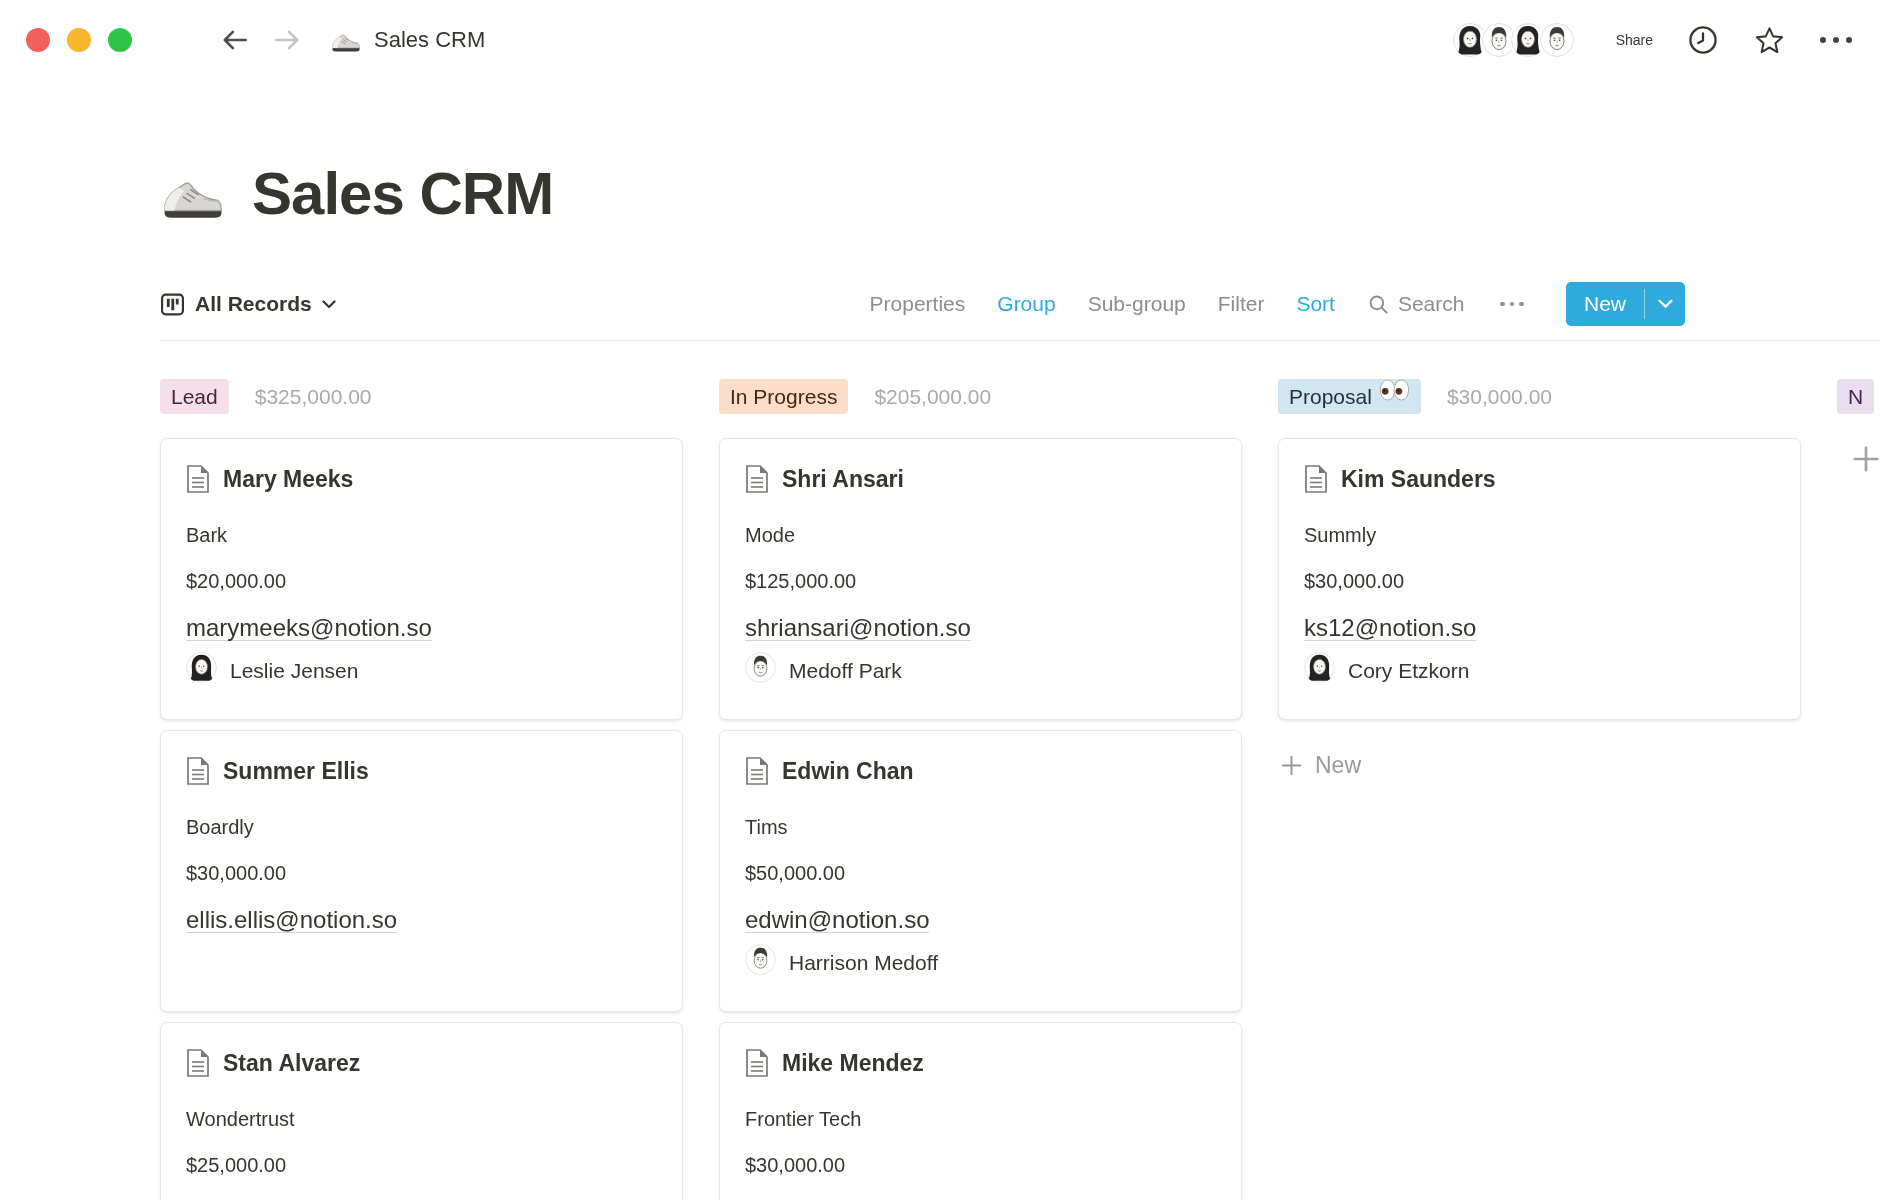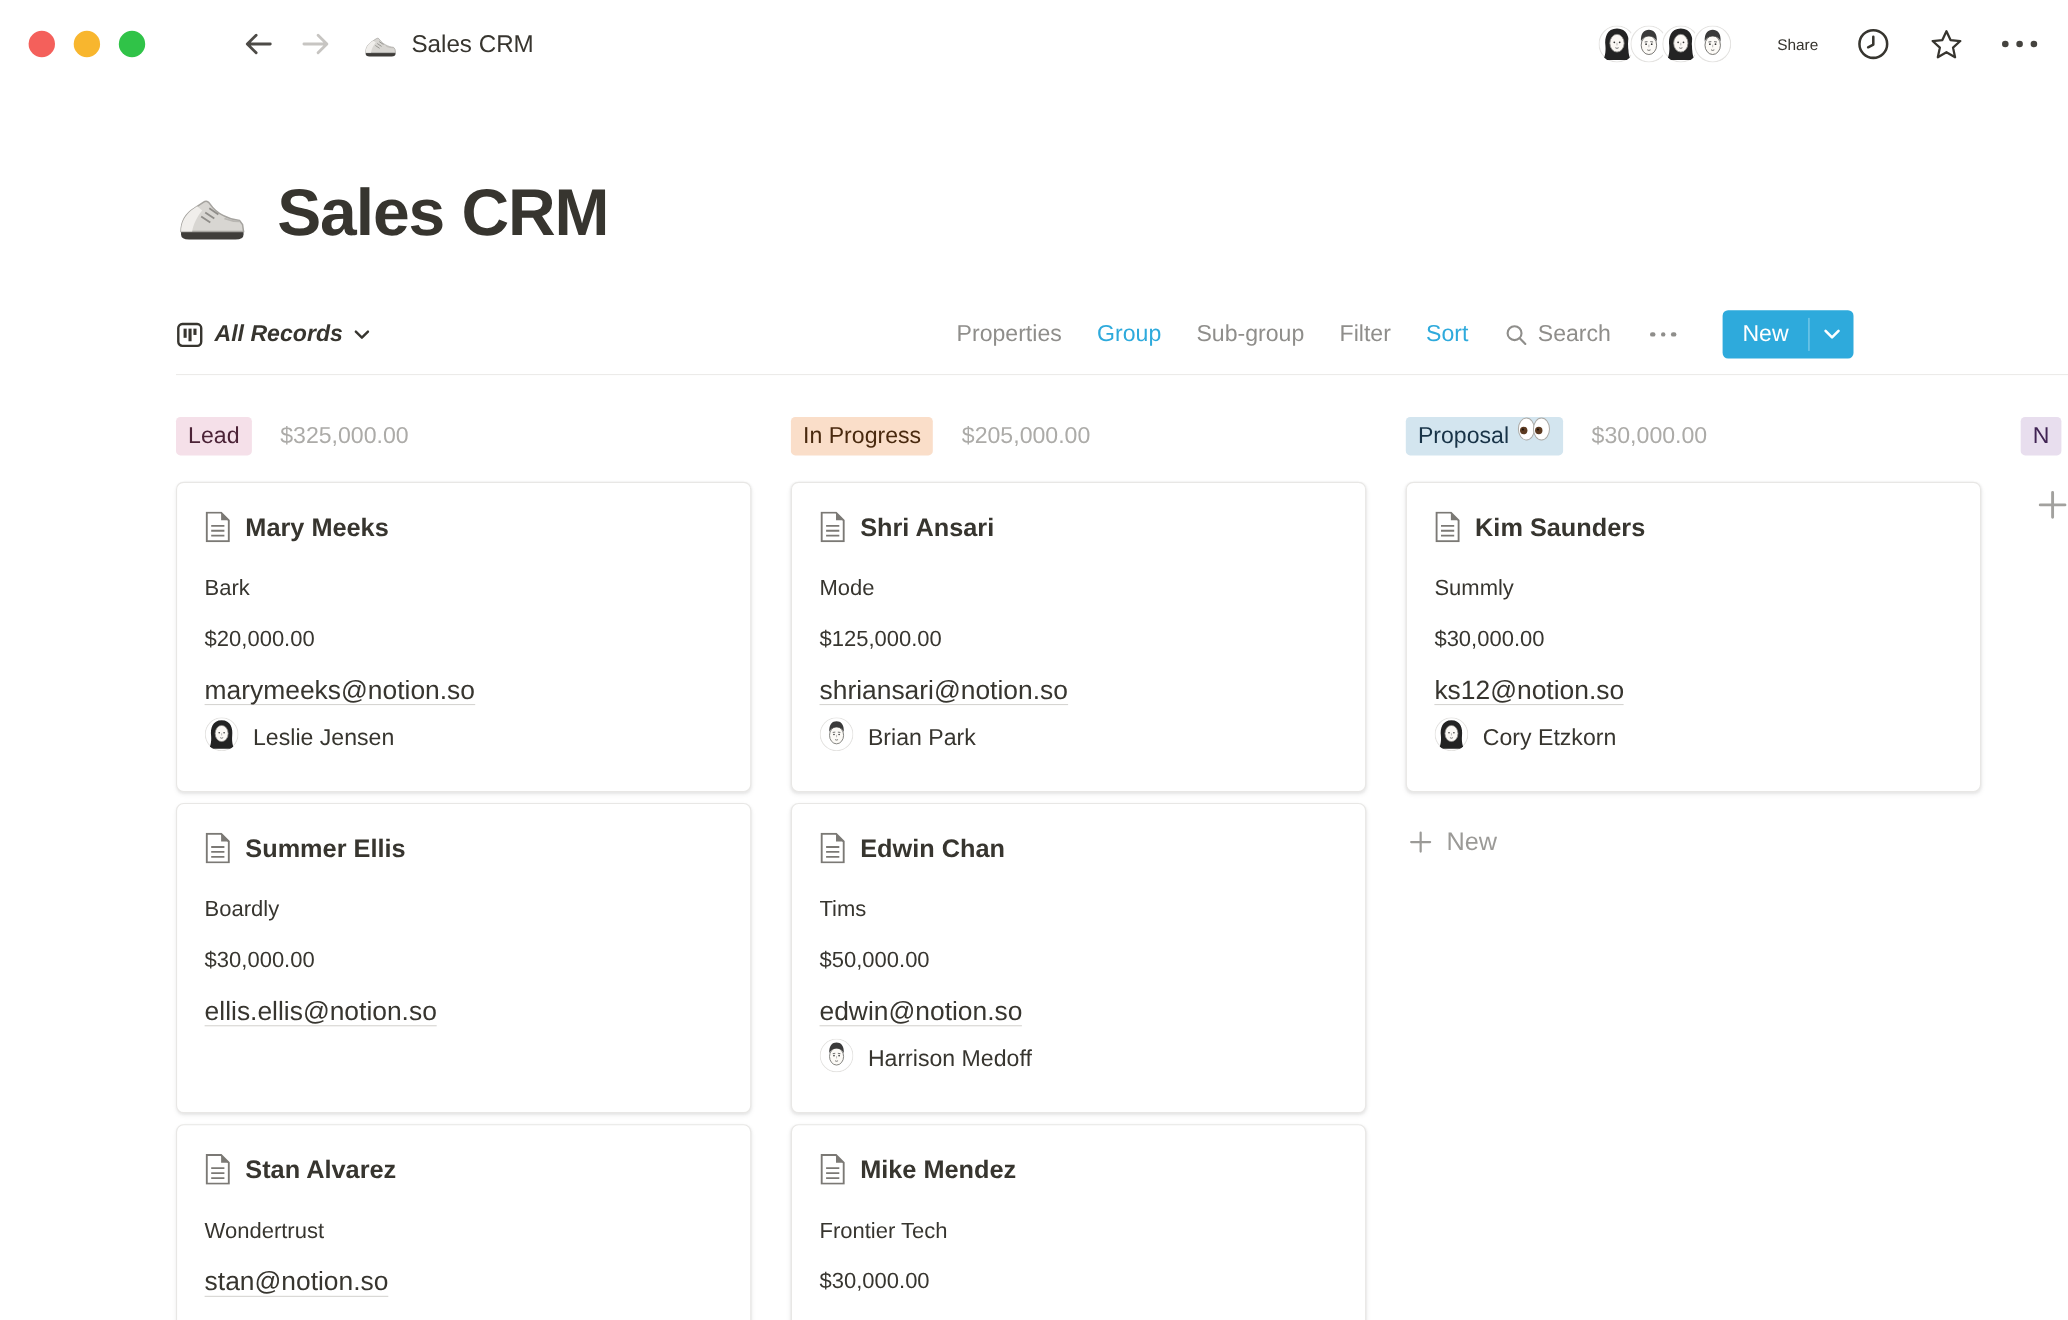--- a/index.html
+++ b/index.html
@@ -37,21 +37,21 @@
   
   .content{padding-left:160px;}
   .page-head{margin-top:84px; display:flex; align-items:center; gap:26px;}
   .page-icon{width:66px; height:66px; cursor:pointer;}
   .page-title{font-size:60px; font-weight:700; letter-spacing:-1px; line-height:72px; color:var(--ink); cursor:text;}
 
   
   .view-toolbar{margin-top:52px; margin-right:0; display:flex; align-items:center;
     padding-bottom:14px; border-bottom:1px solid #ECEBE9; padding-right:195px;}
   .view-switcher{display:flex; align-items:center; gap:10px; cursor:pointer;}
-  .view-switcher .label{font-size:21px; font-weight:700; color:var(--ink);font-style:italic;}
+  .view-switcher .label{font-size:21px; font-weight:700; color:var(--ink);}
   .view-actions{margin-left:auto; display:flex; align-items:center; gap:32px;}
   .v-act{font-size:21px; color:var(--gray); background:none; border:none; cursor:pointer; display:flex; align-items:center; gap:8px;}
   .v-act.accent{color:var(--accent-blue);}
   .mini-dots{display:flex; gap:5px; align-items:center; cursor:pointer; padding:4px;}
   .mini-dots i{width:4.5px; height:4.5px; border-radius:50%; background:var(--gray);}
   .new-btn{display:flex; align-items:stretch; height:44px; border-radius:5px; overflow:hidden;
     background:var(--accent-blue); border:none; cursor:pointer; margin-left:6px;}
   .new-btn .main{color:#fff; font-size:21px; font-weight:500; padding:0 18px; display:flex; align-items:center;}
   .new-btn .split{width:1px; background:rgba(255,255,255,.45); margin:7px 0;}
   .new-btn .chev{width:40px; display:flex; align-items:center; justify-content:center;}
@@ -310,20 +310,21 @@
           <a class="email">ellis.ellis@notion.so</a>
         </article>
         <article class="card">
           <div class="card-title-row">
             <svg width="24" height="28">
                 <use href="#ic-doc"></use>
               </svg>
             <span class="card-title">Stan Alvarez</span>
           </div>
           <div class="prop">Wondertrust</div>
+          <div class="prop">$25,000.00</div>
           <a class="email">stan@notion.so</a>
         </article>
       </div>
     </section>
 
     <section class="column">
       <header class="col-head">
         <span class="badge orange">
           <span>In Progress</span>
         </span>
@@ -337,21 +338,21 @@
               </svg>
             <span class="card-title">Shri Ansari</span>
           </div>
           <div class="prop">Mode</div>
           <div class="prop">$125,000.00</div>
           <a class="email">shriansari@notion.so</a>
           <div class="person">
             <svg class="av">
                 <use href="#av-m"></use>
               </svg>
-            <span class="p-name">Brian Park</span>
+            <span class="p-name">Medoff Park</span>
           </div>
         </article>
         <article class="card">
           <div class="card-title-row">
             <svg width="24" height="28">
                 <use href="#ic-doc"></use>
               </svg>
             <span class="card-title">Edwin Chan</span>
           </div>
           <div class="prop">Tims</div>

